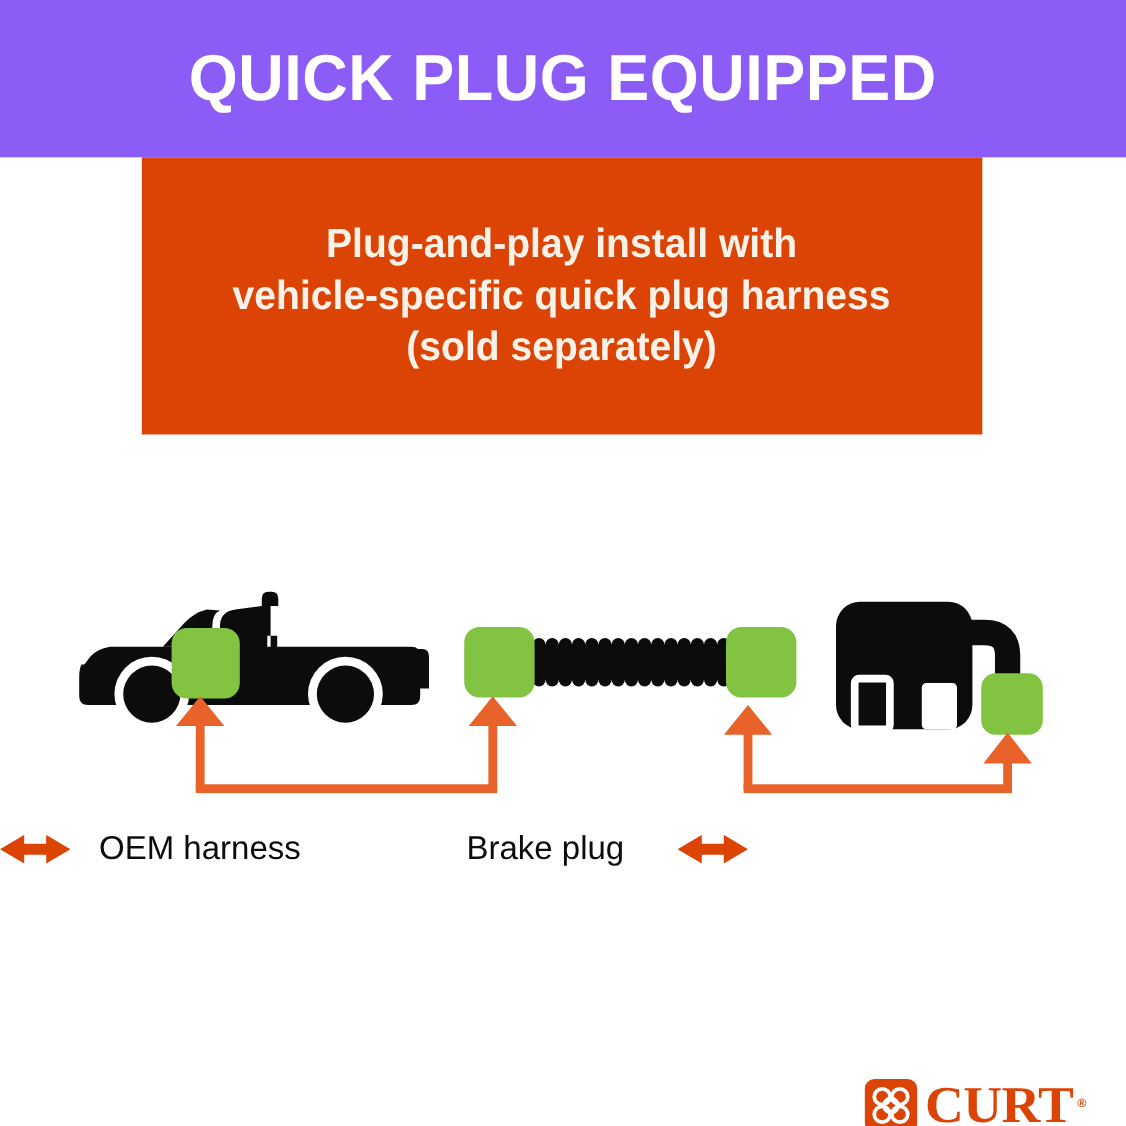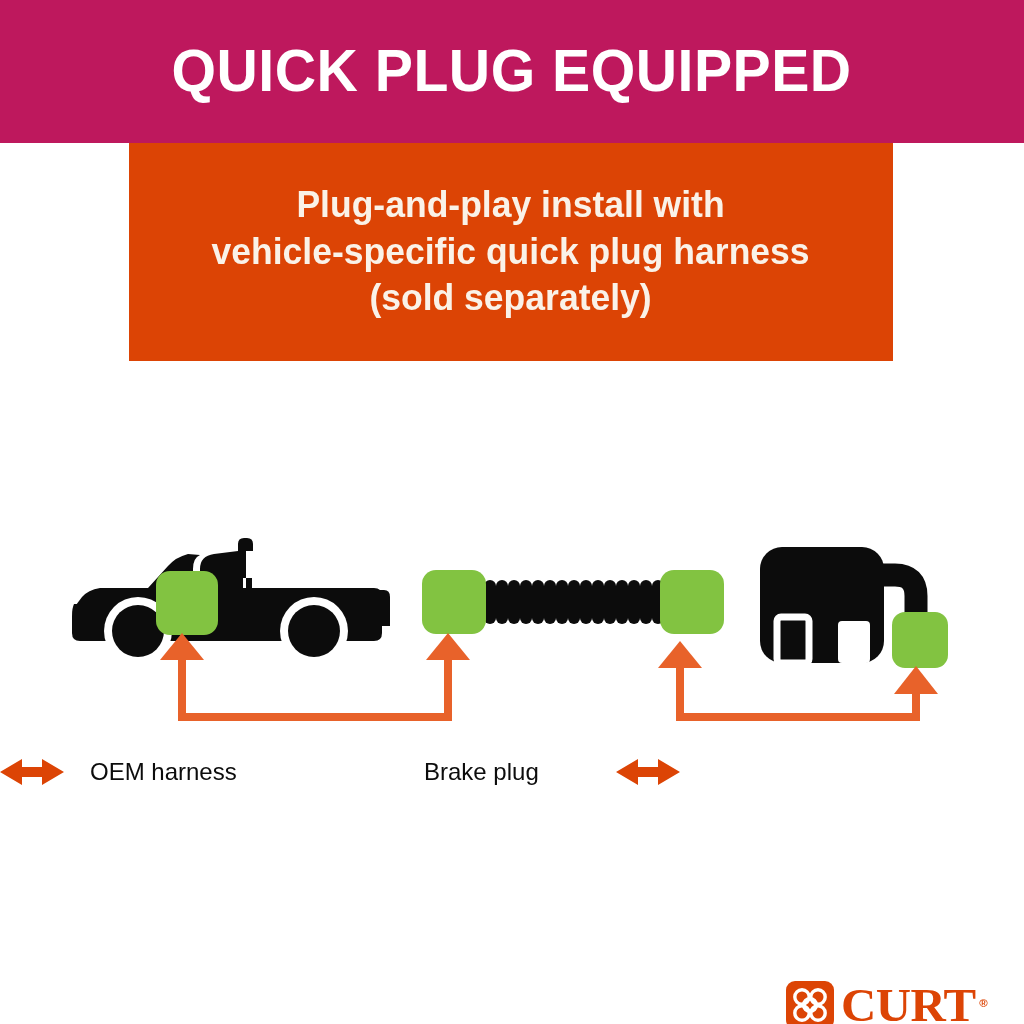--- a/index.html
+++ b/index.html
@@ -15,21 +15,21 @@
     overflow: hidden;
   }
 
   
   .header-bar {
     position: absolute;
     left: 0;
     top: 0;
     width: 1024px;
     height: 143px;
-    background: #be185d;
+    background: #8b5cf6;
     display: flex;
     align-items: center;
     justify-content: center;
   }
   .header-title {
     color: #ffffff;
     font-family: "Liberation Sans Narrow", "Liberation Sans", sans-serif;
     font-weight: 700;
     font-size: 59px;
     letter-spacing: 0.5px;
@@ -38,21 +38,21 @@
     white-space: nowrap;
     text-align: center;
   }
 
   
   .subtitle-banner {
     position: absolute;
     left: 129px;
     top: 143px;
     width: 764px;
-    height: 218px;
+    height: 252px;
     background: #DC4405;
     display: flex;
     align-items: center;
     justify-content: center;
   }
   .subtitle-text {
     color: #FAF2E8;
     font-family: "Liberation Sans Narrow", "Liberation Sans", sans-serif;
     font-weight: 700;
     font-size: 37px;
@@ -80,21 +80,21 @@
     top: 748px;
     width: 1024px;
     height: 48px;
   }
   .label-text {
     position: absolute;
     top: 0;
     color: #0c0c0c;
     font-family: "Liberation Sans", sans-serif;
     font-weight: 400;
-    font-size: 24px;
+    font-size: 30px;
     line-height: 48px;
     white-space: nowrap;
   }
   .lbl-oem   { left: 90px; }
   .lbl-plug  { left: 424px; }
   .lbl-brake { left: 708px; }
 
   .bidir {
     position: absolute;
     top: 11px;

